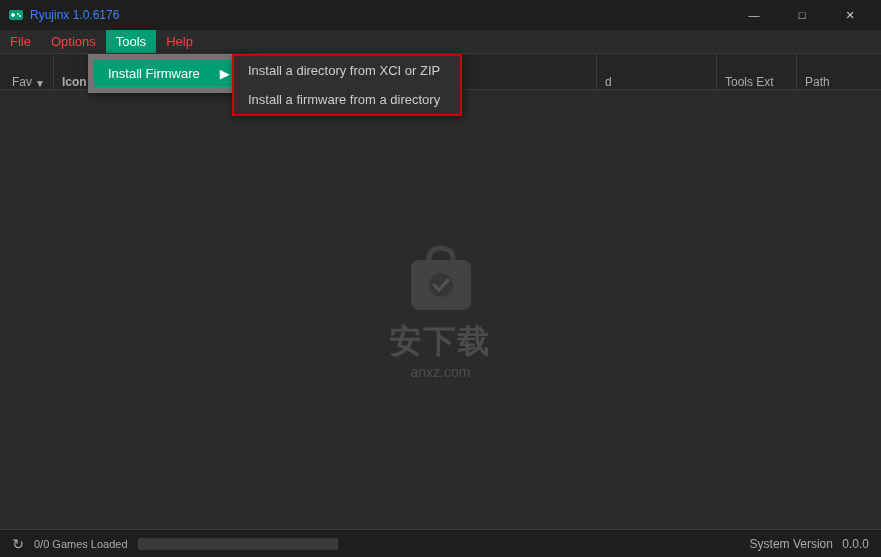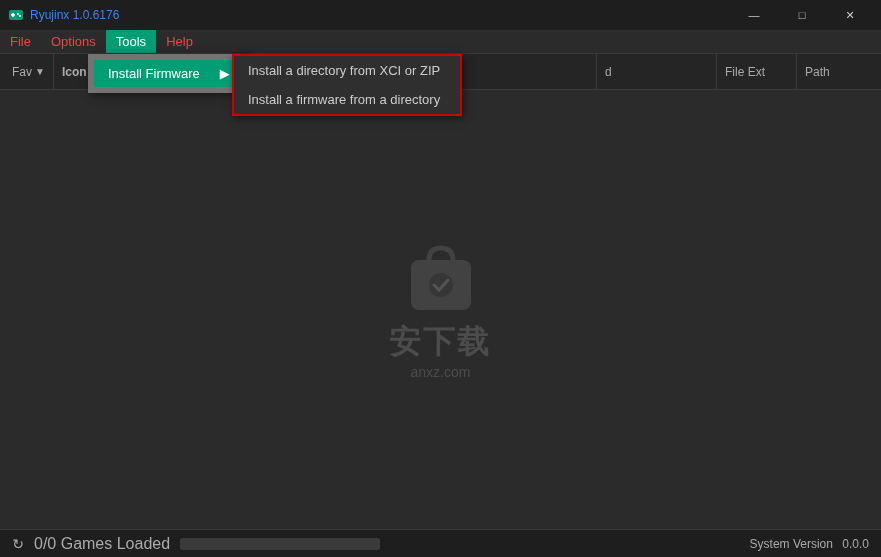--- a/index.html
+++ b/index.html
@@ -84,21 +84,21 @@
       padding: 0 4px;
       border-bottom: 1px solid #3a3a3a;
       position: relative;
     }
     .toolbar-col-header {
       font-size: 12px;
       color: #aaa;
       padding: 0 8px;
       height: 100%;
       display: flex;
-      align-items: center;
+      align-items: flex-end;
       border-right: 1px solid #3a3a3a;
       min-width: 50px;
     }
     .toolbar-col-header:first-child { min-width: 40px; }
     .toolbar-col-header.fav { min-width: 50px; }
     .toolbar-col-header.icon { min-width: 50px; font-weight: bold; }
     .toolbar-col-header.name { min-width: 180px; flex: 1; }
     .toolbar-col-header.dev { min-width: 120px; }
     .toolbar-col-header.fileext { min-width: 80px; }
     .toolbar-col-header.filesize { min-width: 80px; }
@@ -147,21 +147,21 @@
       width: 20px;
       height: 20px;
       display: flex;
       align-items: center;
       justify-content: center;
       cursor: pointer;
       color: #aaa;
       font-size: 14px;
     }
     #games-loaded {
-      font-size: 16px;
+      font-size: 11px;
       color: #aaa;
       margin-left: 6px;
     }
     #progress-bar-wrap {
       width: 200px;
       height: 12px;
       background: #3a3a3a;
       border-radius: 2px;
       margin-left: 10px;
       overflow: hidden;
@@ -263,21 +263,21 @@
   <div class="toolbar-col-header icon">
     <span>Icon</span>
   </div>
   <div class="toolbar-col-header name">
     <span></span>
   </div>
   <div class="toolbar-col-header dev">
     <span>d</span>
   </div>
   <div class="toolbar-col-header fileext">
-    <span>File Ext</span>
+    <span>Tools Ext</span>
   </div>
   <div class="toolbar-col-header path">
     <span>Path</span>
   </div>
 </div>
 
 <div id="main-content">
 
   <div id="watermark">
     <svg id="watermark-icon" viewBox="0 0 80 80">

